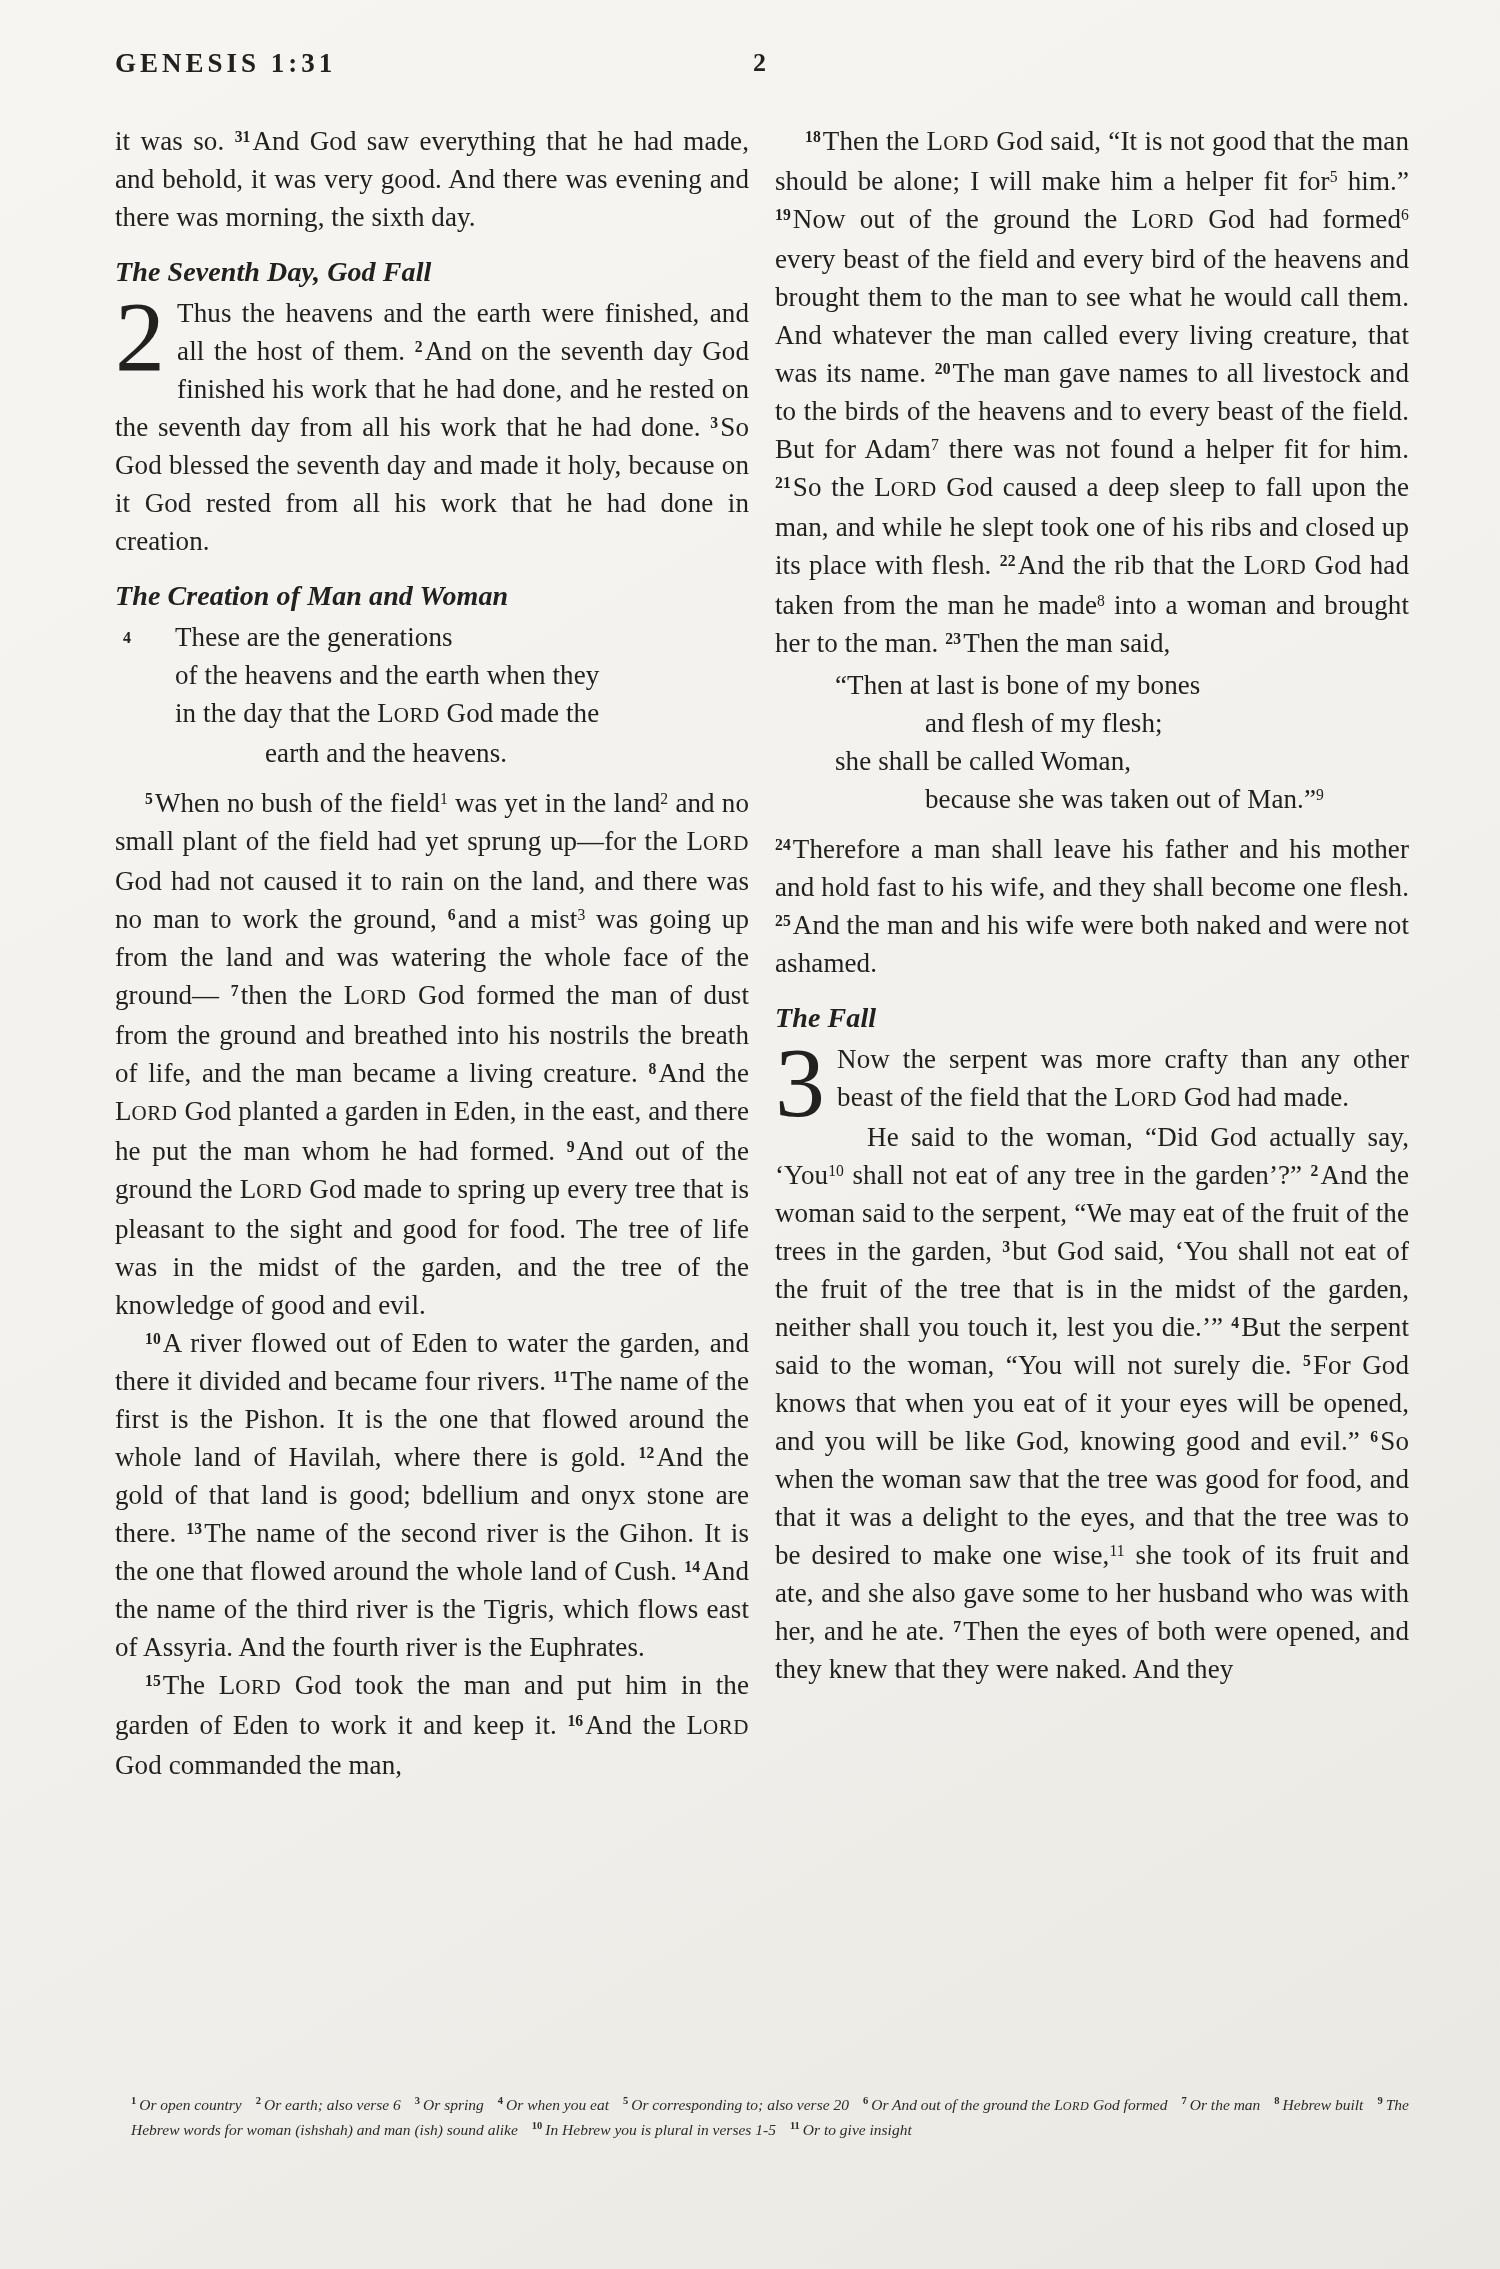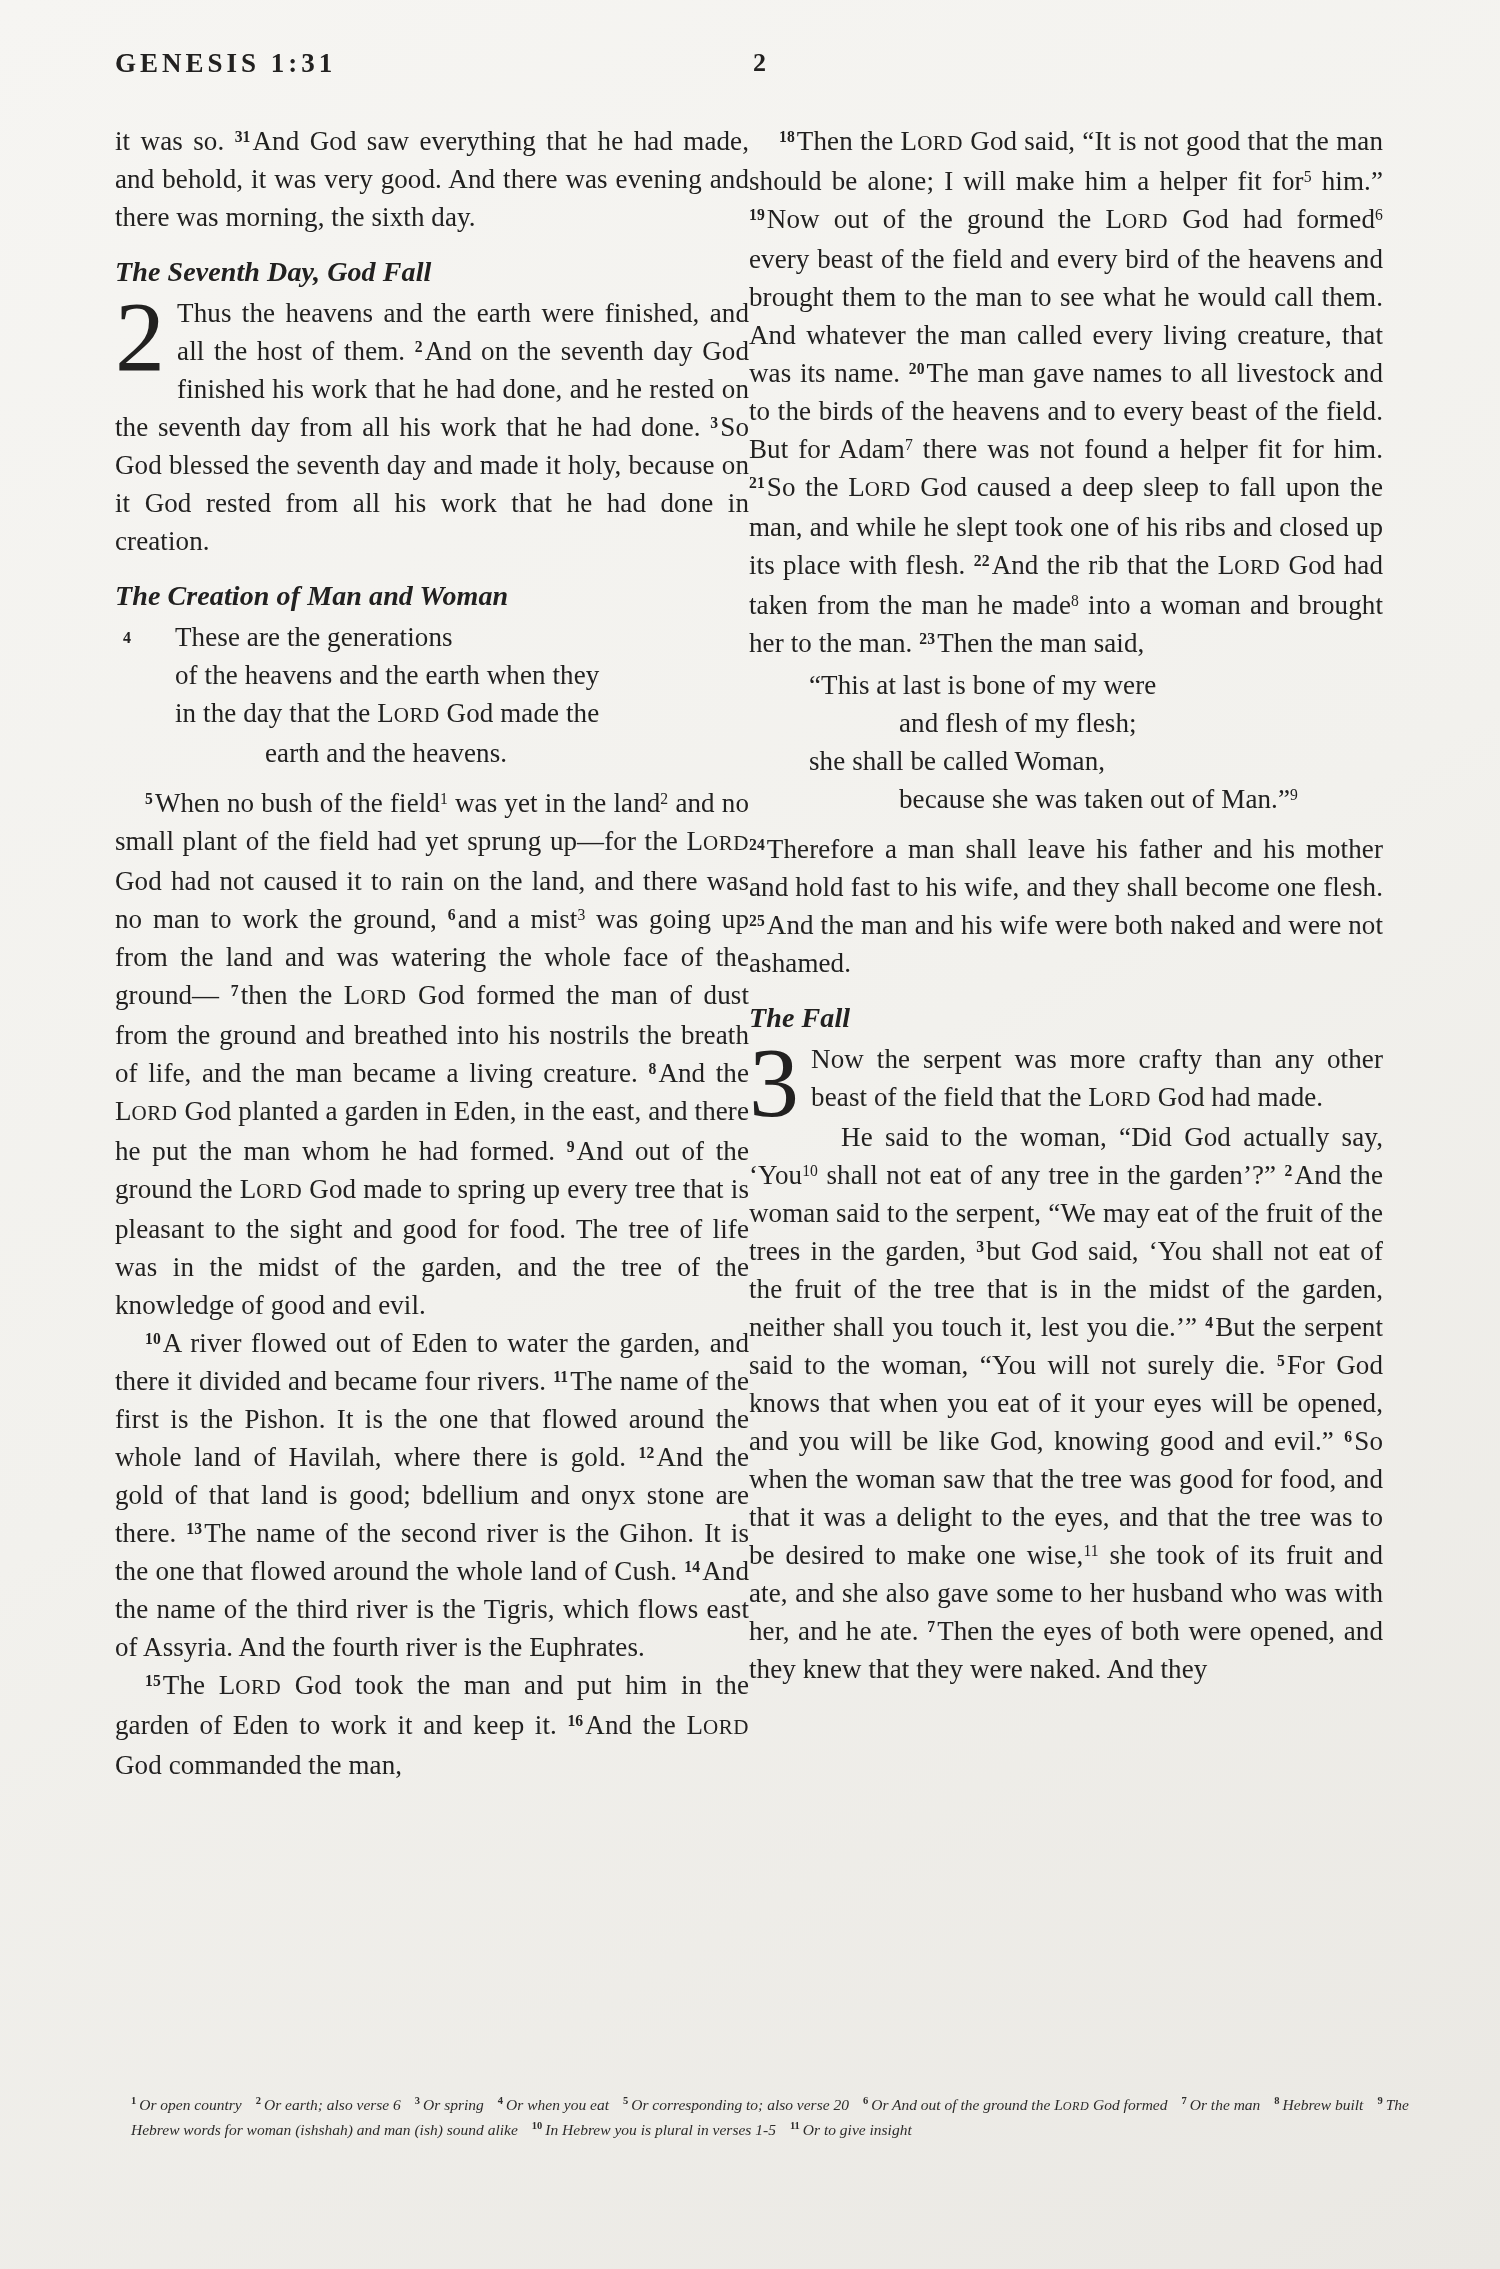--- a/index.html
+++ b/index.html
@@ -8,21 +8,21 @@
     position:absolute;inset:0;
     --paper:#f2f1ed;--ink:#222120;
     background:linear-gradient(150deg,#f6f5f2 0%,var(--paper) 50%,#eae8e3 100%);
     color:var(--ink);
     font-family:"Liberation Serif","DejaVu Serif",serif;
     overflow:hidden;
   }
   .header{position:absolute;top:48px;left:115px;right:96px;height:36px;}
   .bookref{position:absolute;left:0;top:0;font-weight:bold;font-size:27px;letter-spacing:4px;}
   .pageno{position:absolute;left:0;right:0;top:0;text-align:center;font-weight:bold;font-size:26px;}
-  .cols{position:absolute;top:122px;left:115px;width:1295px;display:flex;}
+  .cols{position:absolute;top:122px;left:115px;width:1295px;display:flex;gap:26px;}
   .col{width:634px;font-size:27px;line-height:38px;text-align:justify;letter-spacing:0.1px;}
   .col p{margin:0;}
   p.ind{text-indent:30px;}
   p.chpar{text-indent:0;}
   sup.vnum{font-weight:bold;font-size:0.58em;line-height:0;vertical-align:baseline;position:relative;top:-0.48em;margin-right:2px;}
   sup.fnref{font-size:0.58em;line-height:0;vertical-align:baseline;position:relative;top:-0.48em;}
   .sc2{font-size:0.78em;letter-spacing:0.5px;}
   h3.sect{margin:18px 0 4px 0;font-size:28px;font-style:italic;font-weight:bold;line-height:36px;text-align:left;clear:both;}
   .dropcap{float:left;font-size:100px;line-height:72px;padding:7px 12px 0 0;font-weight:400;}
   .poetry{margin:4px 0 12px 0;text-align:left;clear:both;}
@@ -56,21 +56,21 @@
           <div class="pline ind0">in the day that the <span class="sc">L<span class="sc2">ORD</span></span> God made the</div>
           <div class="pline ind1">earth and the heavens.</div>
         </div>
         <p class="ind"><sup class="vnum">5</sup>When no bush of the field<sup class="fnref">1</sup> was yet in the land<sup class="fnref">2</sup> and no small plant of the field had yet sprung up—for the <span class="sc">L<span class="sc2">ORD</span></span> God had not caused it to rain on the land, and there was no man to work the ground, <sup class="vnum">6</sup>and a mist<sup class="fnref">3</sup> was going up from the land and was watering the whole face of the ground— <sup class="vnum">7</sup>then the <span class="sc">L<span class="sc2">ORD</span></span> God formed the man of dust from the ground and breathed into his nostrils the breath of life, and the man became a living creature. <sup class="vnum">8</sup>And the <span class="sc">L<span class="sc2">ORD</span></span> God planted a garden in Eden, in the east, and there he put the man whom he had formed. <sup class="vnum">9</sup>And out of the ground the <span class="sc">L<span class="sc2">ORD</span></span> God made to spring up every tree that is pleasant to the sight and good for food. The tree of life was in the midst of the garden, and the tree of the knowledge of good and evil.</p>
         <p class="ind"><sup class="vnum">10</sup>A river flowed out of Eden to water the garden, and there it divided and became four rivers. <sup class="vnum">11</sup>The name of the first is the Pishon. It is the one that flowed around the whole land of Havilah, where there is gold. <sup class="vnum">12</sup>And the gold of that land is good; bdellium and onyx stone are there. <sup class="vnum">13</sup>The name of the second river is the Gihon. It is the one that flowed around the whole land of Cush. <sup class="vnum">14</sup>And the name of the third river is the Tigris, which flows east of Assyria. And the fourth river is the Euphrates.</p>
         <p class="ind"><sup class="vnum">15</sup>The <span class="sc">L<span class="sc2">ORD</span></span> God took the man and put him in the garden of Eden to work it and keep it. <sup class="vnum">16</sup>And the <span class="sc">L<span class="sc2">ORD</span></span> God commanded the man,</p>
       </div>
     <div class="col">
         <p class="ind"><sup class="vnum">18</sup>Then the <span class="sc">L<span class="sc2">ORD</span></span> God said, “It is not good that the man should be alone; I will make him a helper fit for<sup class="fnref">5</sup> him.” <sup class="vnum">19</sup>Now out of the ground the <span class="sc">L<span class="sc2">ORD</span></span> God had formed<sup class="fnref">6</sup> every beast of the field and every bird of the heavens and brought them to the man to see what he would call them. And whatever the man called every living creature, that was its name. <sup class="vnum">20</sup>The man gave names to all livestock and to the birds of the heavens and to every beast of the field. But for Adam<sup class="fnref">7</sup> there was not found a helper fit for him. <sup class="vnum">21</sup>So the <span class="sc">L<span class="sc2">ORD</span></span> God caused a deep sleep to fall upon the man, and while he slept took one of his ribs and closed up its place with flesh. <sup class="vnum">22</sup>And the rib that the <span class="sc">L<span class="sc2">ORD</span></span> God had taken from the man he made<sup class="fnref">8</sup> into a woman and brought her to the man. <sup class="vnum">23</sup>Then the man said,</p>
         <div class="poetry">
-          <div class="pline ind0">“This at last is bone of my were</div>
+          <div class="pline ind0">“Then at last is bone of my bones</div>
           <div class="pline ind1">and flesh of my flesh;</div>
           <div class="pline ind0">she shall be called Woman,</div>
           <div class="pline ind1">because she was taken out of Man.”<sup class="fnref">9</sup></div>
         </div>
         <p><sup class="vnum">24</sup>Therefore a man shall leave his father and his mother and hold fast to his wife, and they shall become one flesh. <sup class="vnum">25</sup>And the man and his wife were both naked and were not ashamed.</p>
         <h3 class="sect">The Fall</h3>
         <p class=" chpar"><span class="dropcap">3</span>Now the serpent was more crafty than any other beast of the field that the <span class="sc">L<span class="sc2">ORD</span></span> God had made.</p>
         <p class="ind">He said to the woman, “Did God actually say, ‘You<sup class="fnref">10</sup> shall not eat of any tree in the garden’?” <sup class="vnum">2</sup>And the woman said to the serpent, “We may eat of the fruit of the trees in the garden, <sup class="vnum">3</sup>but God said, ‘You shall not eat of the fruit of the tree that is in the midst of the garden, neither shall you touch it, lest you die.’” <sup class="vnum">4</sup>But the serpent said to the woman, “You will not surely die. <sup class="vnum">5</sup>For God knows that when you eat of it your eyes will be opened, and you will be like God, knowing good and evil.” <sup class="vnum">6</sup>So when the woman saw that the tree was good for food, and that it was a delight to the eyes, and that the tree was to be desired to make one wise,<sup class="fnref">11</sup> she took of its fruit and ate, and she also gave some to her husband who was with her, and he ate. <sup class="vnum">7</sup>Then the eyes of both were opened, and they knew that they were naked. And they</p>
       </div>
   </div>

